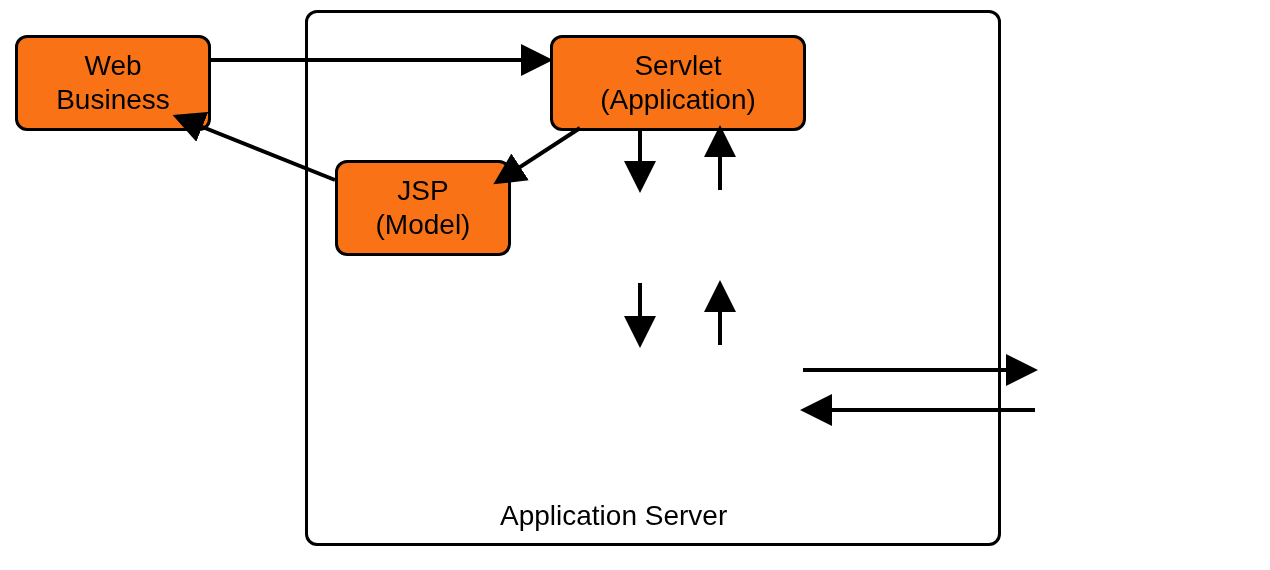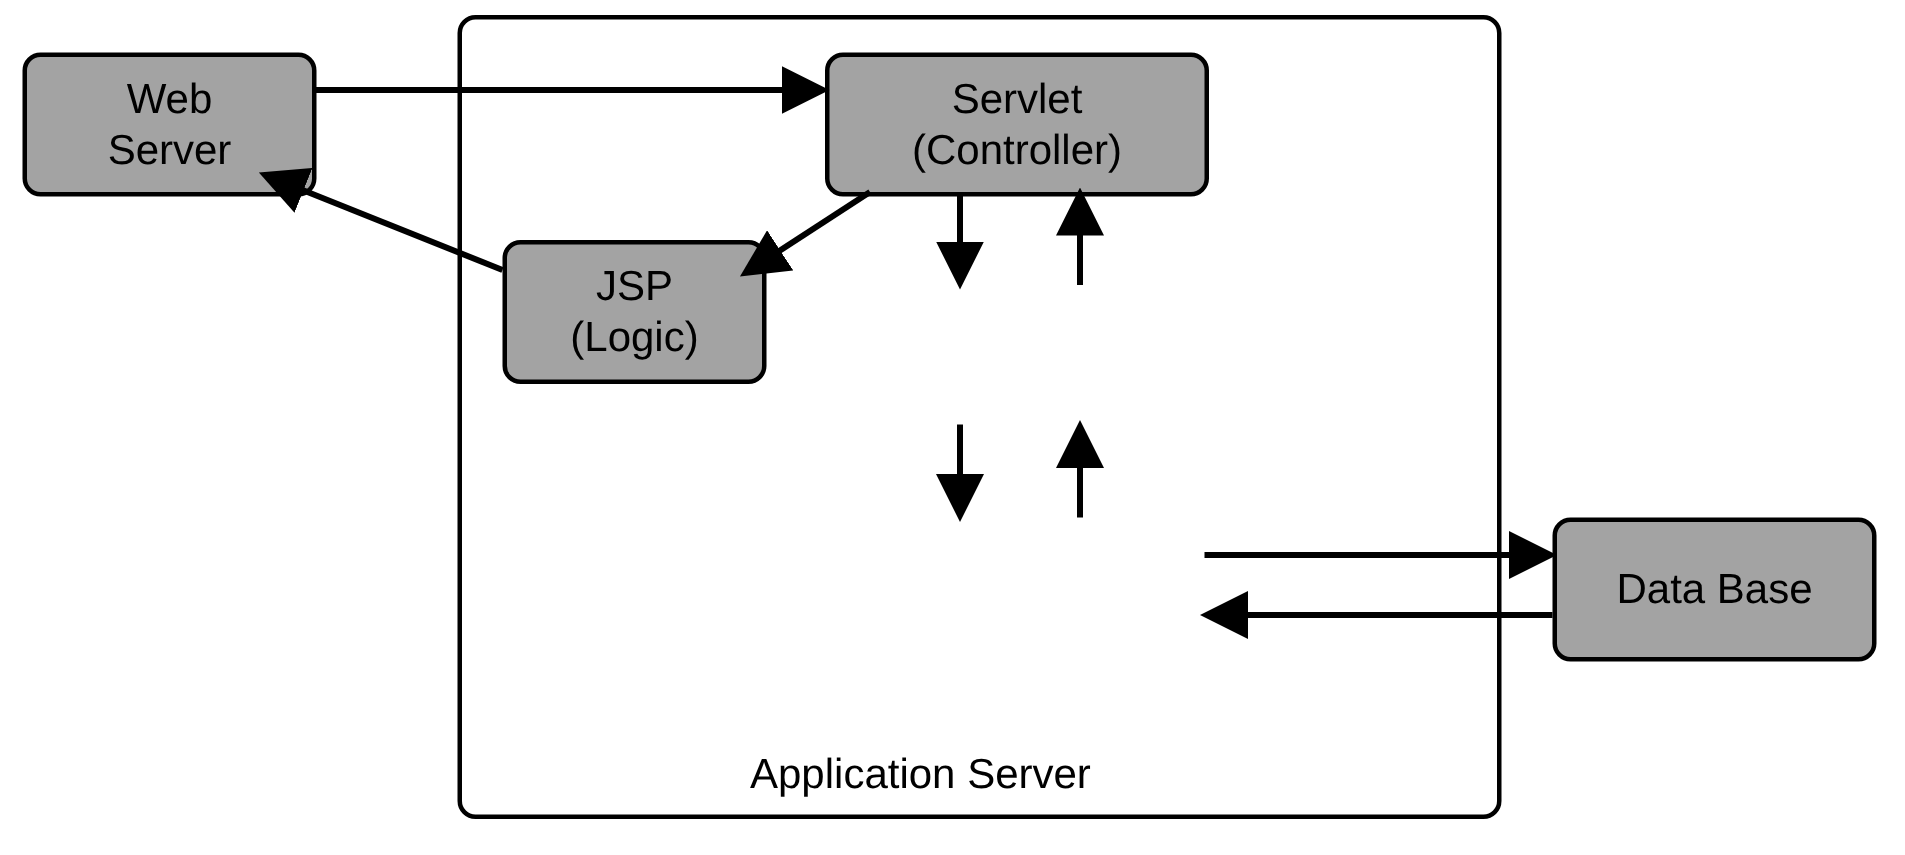--- a/index.html
+++ b/index.html
@@ -11,21 +11,21 @@
     .canvas {
       position: relative;
       width: 1270px;
       height: 570px;
       background: white;
     }
     .box {
       position: absolute;
       border: 3px solid black;
       border-radius: 12px;
-      background: #a3a3a3;
+      background: #f97316;
       display: flex;
       flex-direction: column;
       align-items: center;
       justify-content: center;
       text-align: center;
       font-size: 28px;
       line-height: 1.2;
     }
     .container-box {
       position: absolute;
@@ -51,38 +51,35 @@
 
 <div class="canvas">
 
   <div class="container-box" style="left: 305px; top: 10px; width: 690px; height: 530px;"></div>
   <div class="container-label" style="left: 500px; top: 500px; width: 300px;">
     <span>Application Server</span>
   </div>
 
   <div class="box" style="left: 15px; top: 35px; width: 190px; height: 90px;">
     <span>Web</span>
-    <span>Server</span>
+    <span>Business</span>
   </div>
 
   <div class="box" style="left: 550px; top: 35px; width: 250px; height: 90px;">
     <span>Servlet</span>
-    <span>(Controller)</span>
+    <span>(Application)</span>
   </div>
 
   <div class="box" style="left: 335px; top: 160px; width: 170px; height: 90px; align-items: center;">
     <span>JSP</span>
-    <span>(Logic)</span>
+    <span>(Model)</span>
   </div>
 
 
 
-  <div class="box" style="left: 1035px; top: 345px; width: 210px; height: 90px;">
-    <span>Data Base</span>
-  </div>
 
   <svg class="arrows">
     <defs>
       <marker id="arrowhead" markerWidth="8" markerHeight="8" refX="6" refY="4" orient="auto">
         <polygon points="0 0, 8 4, 0 8" fill="black"></polygon>
       </marker>
     </defs>
 
     <line x1="208" y1="60" x2="545" y2="60" stroke="black" stroke-width="4" marker-end="url(#arrowhead)"></line>
 

